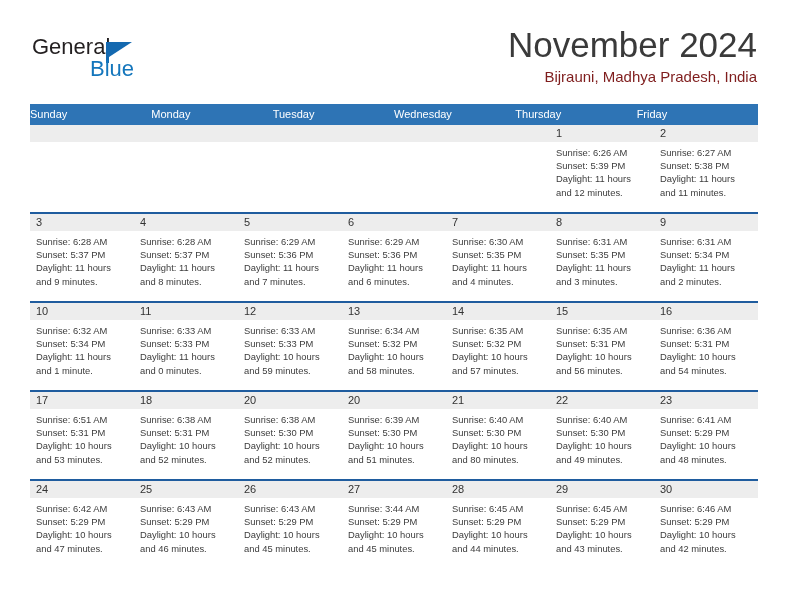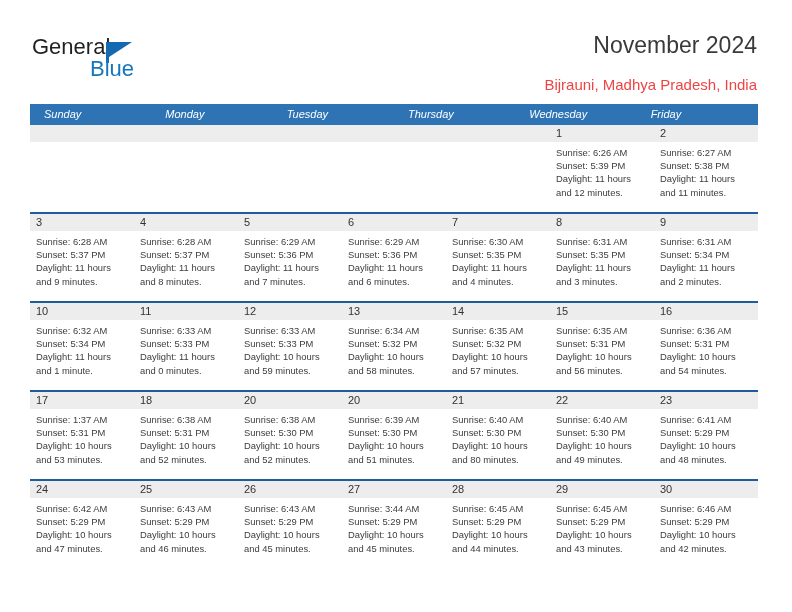--- a/index.html
+++ b/index.html
@@ -73,30 +73,30 @@
     background: #1469b0;
   }
 
   .title-block {
     position: absolute;
     right: 0;
     top: 0;
     text-align: right;
   }
   .cal-title {
-    font-size: 23px;
+    font-size: 35px;
     color: #3a3a3a;
     font-weight: normal;
     line-height: 34px;
     white-space: nowrap;
   }
   .cal-subtitle {
-    margin-top: 13px;
+    margin-top: 5px;
     font-size: 15px;
-    color: #ef4444;
+    color: #7f1d1d;
     font-weight: normal;
     line-height: 20px;
     white-space: nowrap;
   }
 
   
   .calendar {
     position: absolute;
     left: 30px;
     top: 104px;
@@ -105,24 +105,23 @@
   .weekday-row {
     display: flex;
     background: #2e74b5;
     height: 21px;
   }
   .weekday {
     flex: 1 1 0;
     color: #ffffff;
     font-size: 11px;
     line-height: 21px;
-    padding-left: 14px;
+    padding-left: 0;
     box-sizing: border-box;
     white-space: nowrap;
-    font-style: italic;
   }
   .week-row {
     border-top: 2px solid #1f5c9e;
   }
   .week-row:first-of-type {
     border-top: none;
   }
   .daynum-band {
     display: flex;
     background: #ededed;
@@ -172,22 +171,22 @@
       <div class="cal-subtitle">Bijrauni, Madhya Pradesh, India</div>
     </div>
 
   </div>
 
   <div class="calendar">
     <div class="weekday-row" id="weekday-row">
         <div class="weekday">Sunday</div>
         <div class="weekday">Monday</div>
         <div class="weekday">Tuesday</div>
+        <div class="weekday">Wednesday</div>
         <div class="weekday">Thursday</div>
-        <div class="weekday">Wednesday</div>
         <div class="weekday">Friday</div>
       </div>
     <div id="weeks-container">
         <div class="week-row">
           <div class="daynum-band">
             <div class="daynum"></div>
             <div class="daynum"></div>
             <div class="daynum"></div>
             <div class="daynum"></div>
             <div class="daynum"></div>
@@ -329,21 +328,21 @@
             <div class="daynum">17</div>
             <div class="daynum">18</div>
             <div class="daynum">20</div>
             <div class="daynum">20</div>
             <div class="daynum">21</div>
             <div class="daynum">22</div>
             <div class="daynum">23</div>
           </div>
           <div class="detail-band">
             <div class="daycell">
-              <div class="dayline">Sunrise: 1:37 AM</div>
+              <div class="dayline">Sunrise: 6:51 AM</div>
               <div class="dayline">Sunset: 5:31 PM</div>
               <div class="dayline">Daylight: 10 hours</div>
               <div class="dayline">and 53 minutes.</div>
             </div>
             <div class="daycell">
               <div class="dayline">Sunrise: 6:38 AM</div>
               <div class="dayline">Sunset: 5:31 PM</div>
               <div class="dayline">Daylight: 10 hours</div>
               <div class="dayline">and 52 minutes.</div>
             </div>

